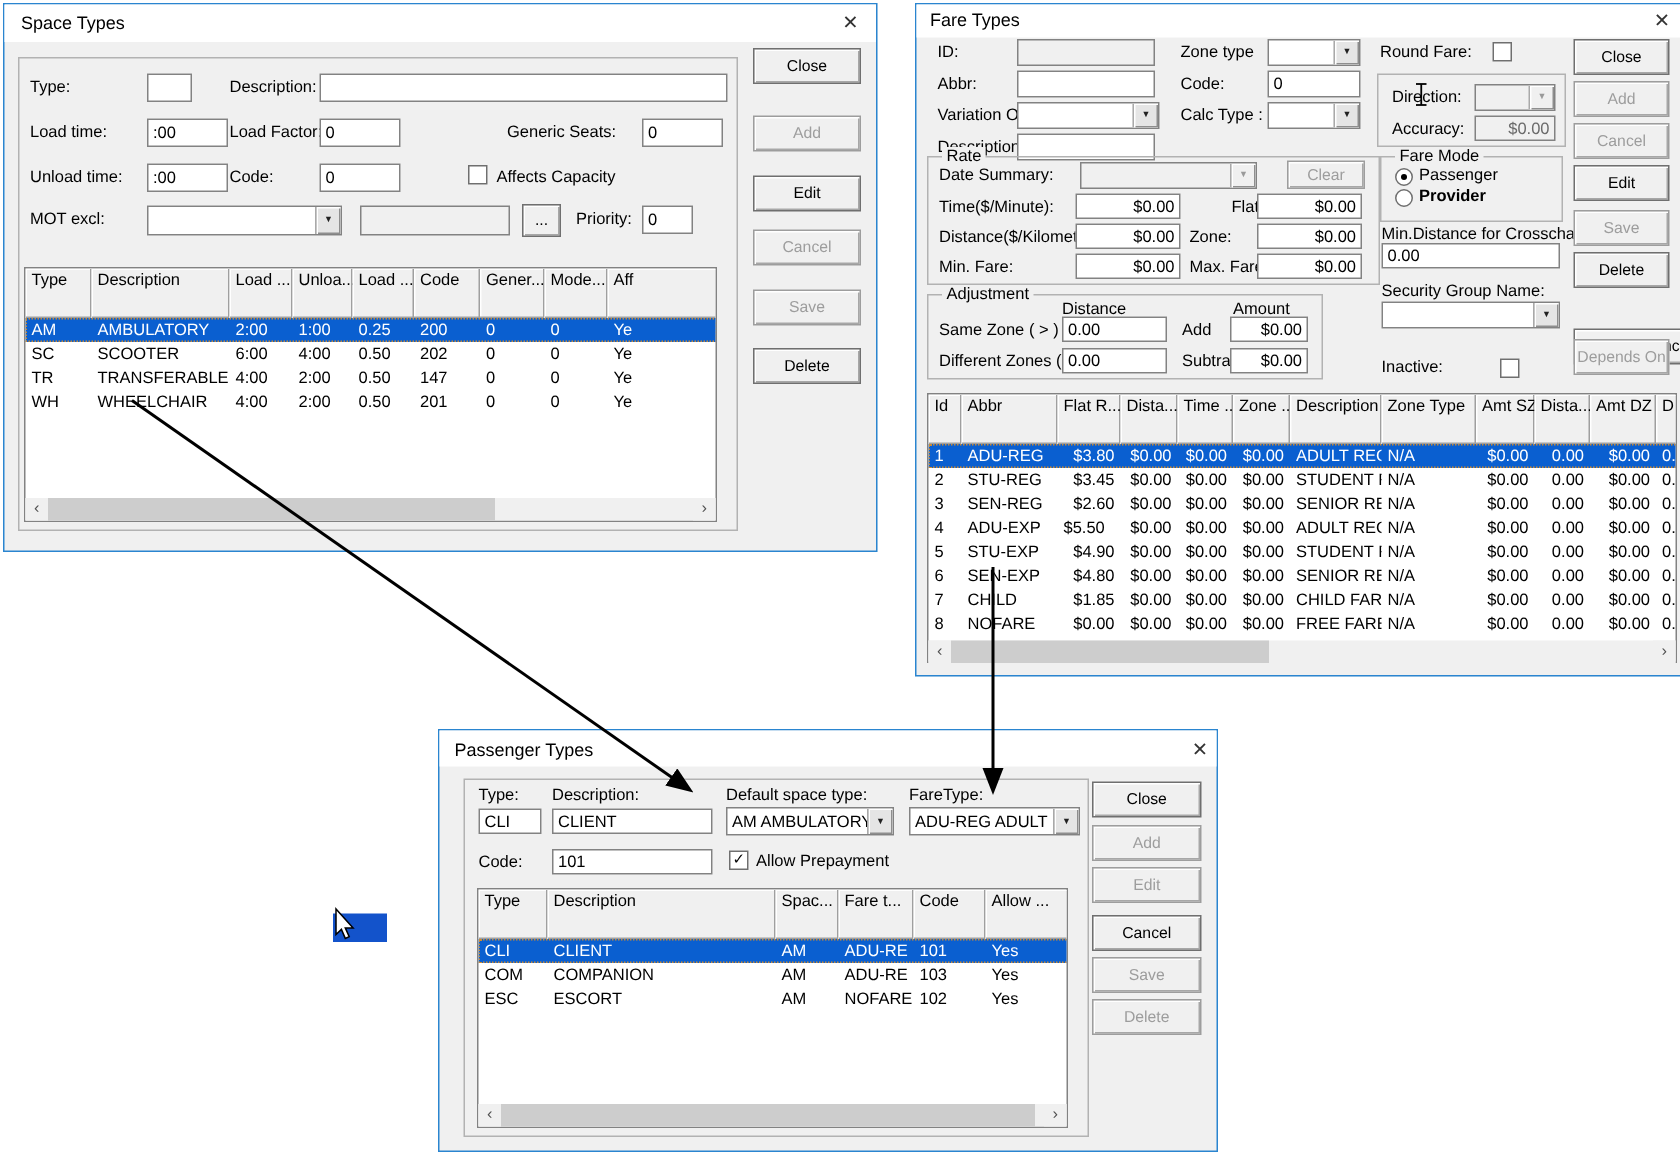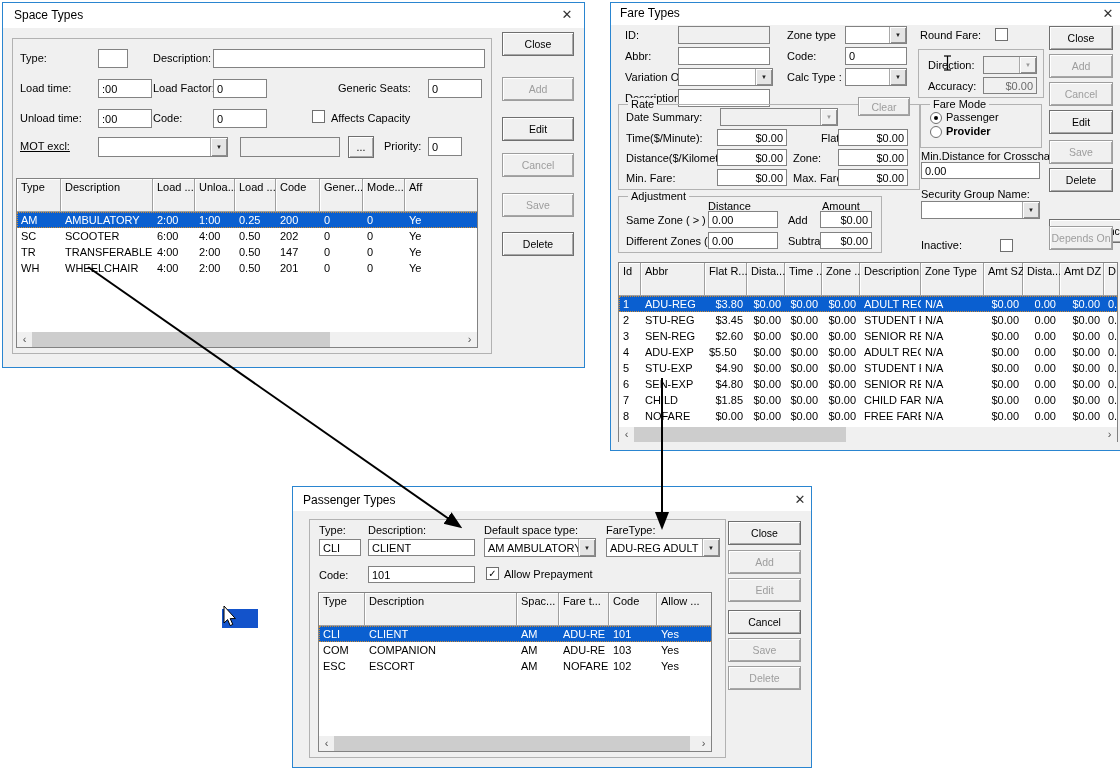--- a/index.html
+++ b/index.html
@@ -67,21 +67,21 @@
   <div class="lbl" style="left:338px;top:82px;">Generic Seats:</div>
   <div class="txt" style="left:428px;top:79px;width:54px;height:19px;">0</div>
 
   <div class="lbl" style="left:20px;top:112px;">Unload time:</div>
   <div class="txt" style="left:98px;top:109px;width:54px;height:19px;">:00</div>
   <div class="lbl" style="left:153px;top:112px;">Code:</div>
   <div class="txt" style="left:213px;top:109px;width:54px;height:19px;">0</div>
   <div class="cb" style="left:312px;top:110px;"></div>
   <div class="lbl" style="left:331px;top:112px;">Affects Capacity</div>
 
-  <div class="lbl" style="left:20px;top:140px;text-decoration:underline;">MOT excl:</div>
+  <div class="lbl" style="left:20px;top:140px;">MOT excl:</div>
   <div class="txt combo" style="left:98px;top:137px;width:130px;height:20px;">
     <span></span>
     <span class="carrow">▼</span>
   </div>
   <div class="txt dis" style="left:240px;top:137px;width:100px;height:20px;"></div>
   <div class="btn" style="left:348px;top:136px;width:26px;height:22px;" data-enabled="true">...</div>
   <div class="lbl" style="left:384px;top:140px;">Priority:</div>
   <div class="txt" style="left:428px;top:137px;width:34px;height:19px;">0</div>
 
   <div class="table" style="left:16px;top:178px;width:462px;height:170px;">
@@ -196,21 +196,21 @@
   <div class="lbl" style="left:928px;top:80px;">Accuracy:</div>
   <div class="txt dis r" style="left:983px;top:77px;width:54px;height:17px;">$0.00</div>
 
   <div class="grp" style="left:618px;top:104px;width:302px;height:86px;"></div>
   <div class="glbl" style="left:628px;top:98px;">Rate</div>
   <div class="lbl" style="left:626px;top:111px;">Date Summary:</div>
   <div class="txt combo dis" style="left:720px;top:108px;width:118px;height:18px;">
     <span></span>
     <span class="carrow">▼</span>
   </div>
-  <div class="btn" style="left:858px;top:97px;width:52px;height:19px;" data-enabled="false">Clear</div>
+  <div class="btn" style="left:858px;top:107px;width:52px;height:19px;" data-enabled="false">Clear</div>
 
   <div class="lbl" style="left:626px;top:132px;">Time($/Minute):</div>
   <div class="txt r" style="left:717px;top:129px;width:70px;height:17px;">$0.00</div>
   <div class="lbl" style="left:793px;top:132px;margin-left:28px;">Flat:</div>
   <div class="txt r" style="left:838px;top:129px;width:70px;height:17px;">$0.00</div>
 
   <div class="lbl" style="left:626px;top:152px;">Distance($/Kilometer):</div>
   <div class="txt r" style="left:717px;top:149px;width:70px;height:17px;">$0.00</div>
   <div class="lbl" style="left:793px;top:152px;">Zone:</div>
   <div class="txt r" style="left:838px;top:149px;width:70px;height:17px;">$0.00</div>

